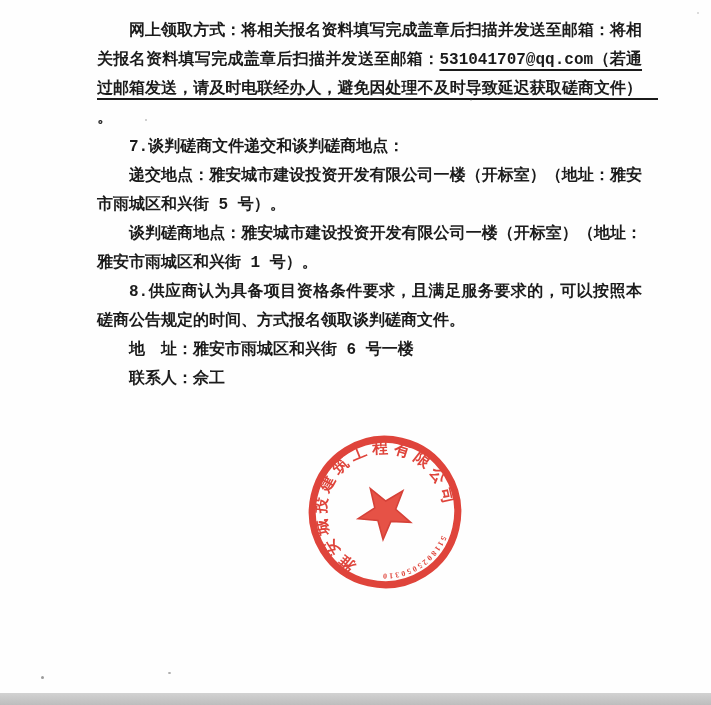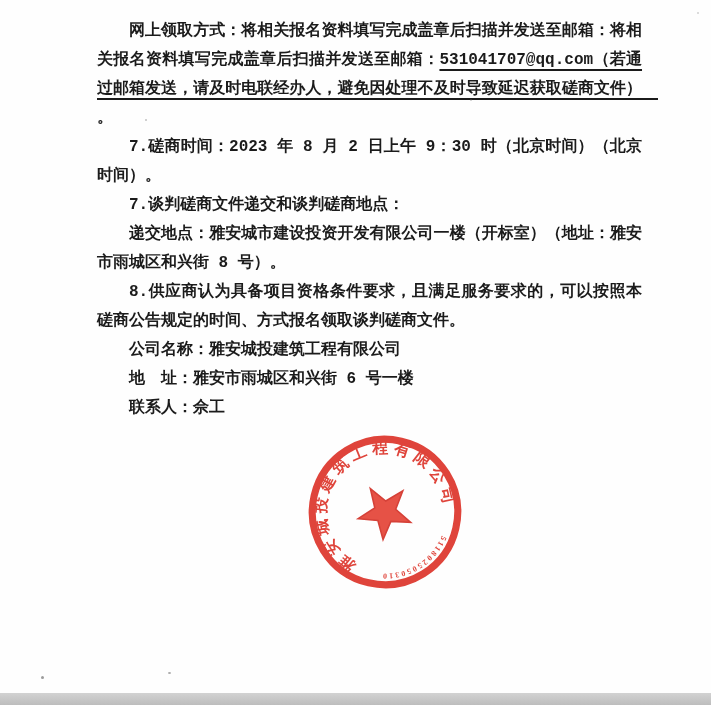--- a/index.html
+++ b/index.html
@@ -56,32 +56,31 @@
 </head>
 <body>
 
 <div class="page">
 
   <div class="content">
 
     <p class="indent"><span>网上领取方式：将相关报名资料填写完成盖章后扫描并发送至邮箱：将相关报名资料填写完成盖章后扫描并发送至邮箱：</span><span class="ul">531041707@qq.com（若通过邮箱发送，请及时电联经办人，避免因处理不及时导致延迟获取磋商文件）</span><span class="ul">　</span><span>。</span></p>
 
 
-    <p class="indent">7.磋商时间：2023 年 8 月 2 日上午 9：30 时（北京时间）（北京时间）。</p>
 
     <p class="indent">7.谈判磋商文件递交和谈判磋商地点：</p>
 
-    <p class="indent mt4">递交地点：雅安城市建设投资开发有限公司一楼（开标室）（地址：雅安市雨城区和兴街 8 号）。</p>
+    <p class="indent mt4">递交地点：雅安城市建设投资开发有限公司一楼（开标室）（地址：雅安市雨城区和兴街 5 号）。</p>
 
+    <p class="indent mt4">谈判磋商地点：雅安城市建设投资开发有限公司一楼（开标室）（地址：雅安市雨城区和兴街 1 号）。</p>
 
     <p class="indent mt3">8.供应商认为具备项目资格条件要求，且满足服务要求的，可以按照本磋商公告规定的时间、方式报名领取谈判磋商文件。</p>
 
 
 
-    <p class="indent mt3">公司名称：雅安城投建筑工程有限公司</p>
 
     <p class="indent mt3">地　址：雅安市雨城区和兴街 6 号一楼</p>
 
 
     <p class="indent mt2">联系人：佘工</p>
 
   </div>
 
   <div class="seal">
     <svg viewBox="0 0 200 200" xmlns="http://www.w3.org/2000/svg">

